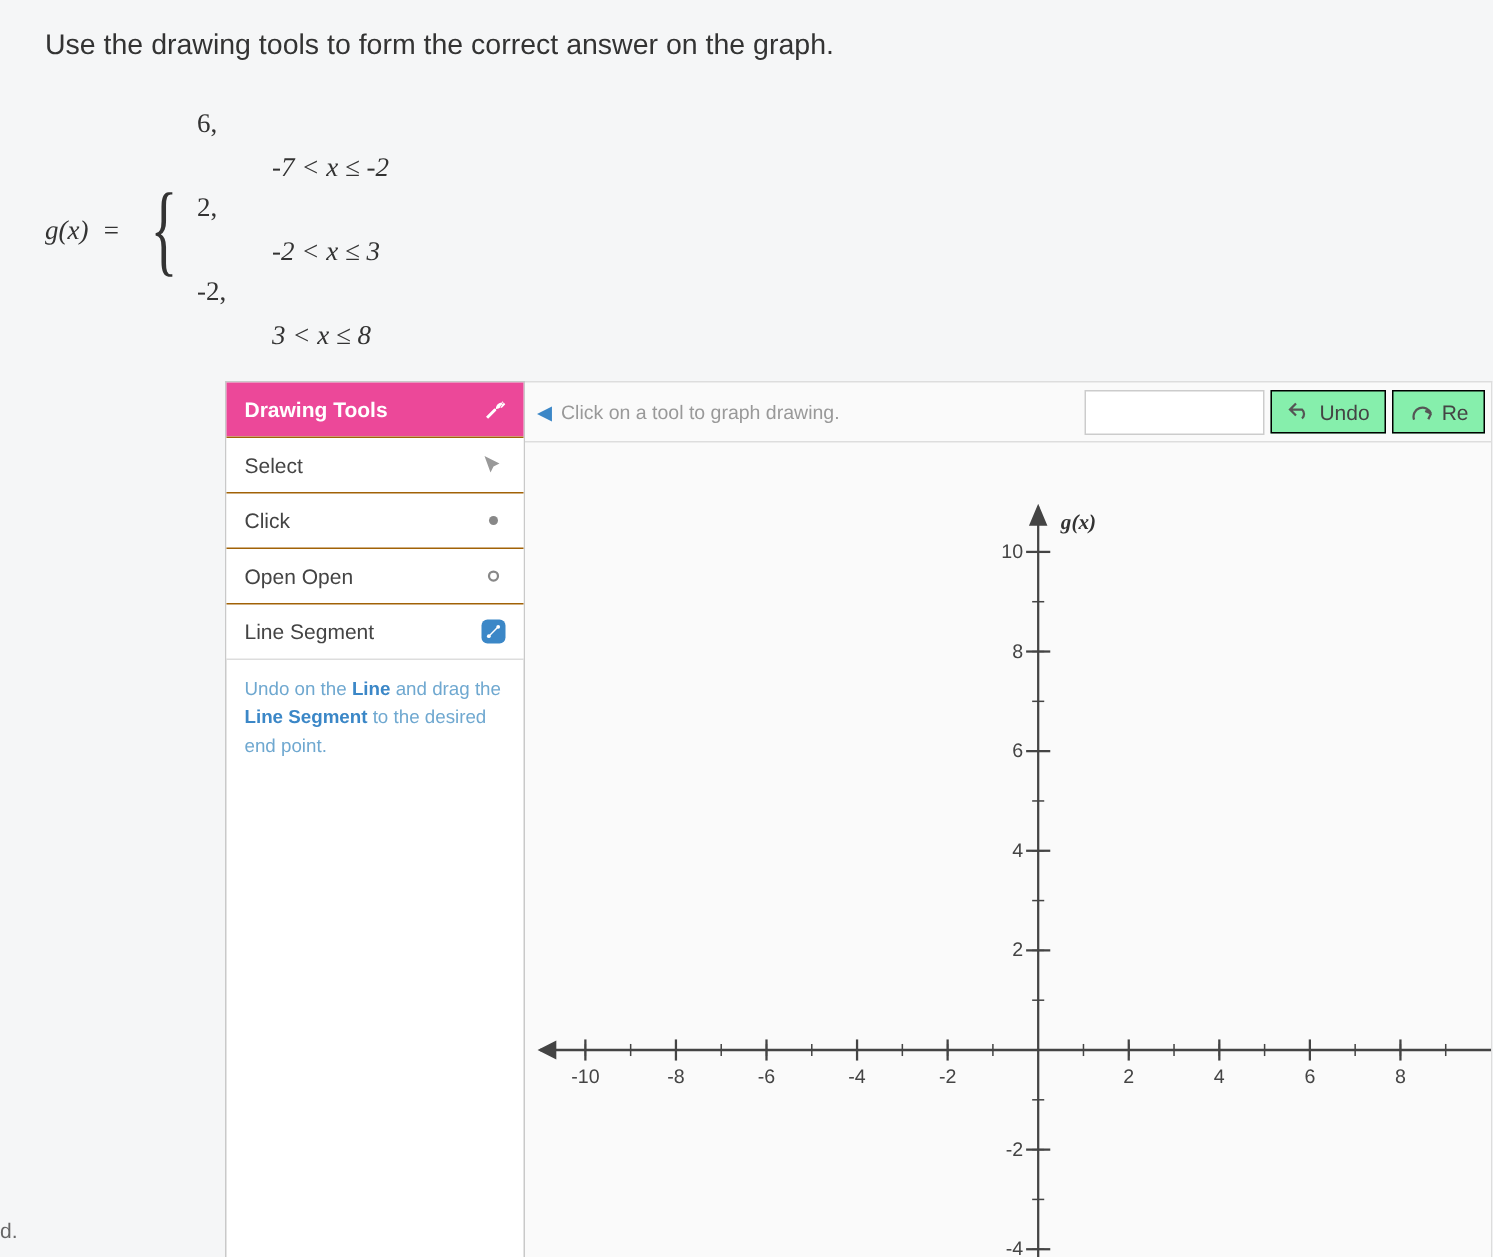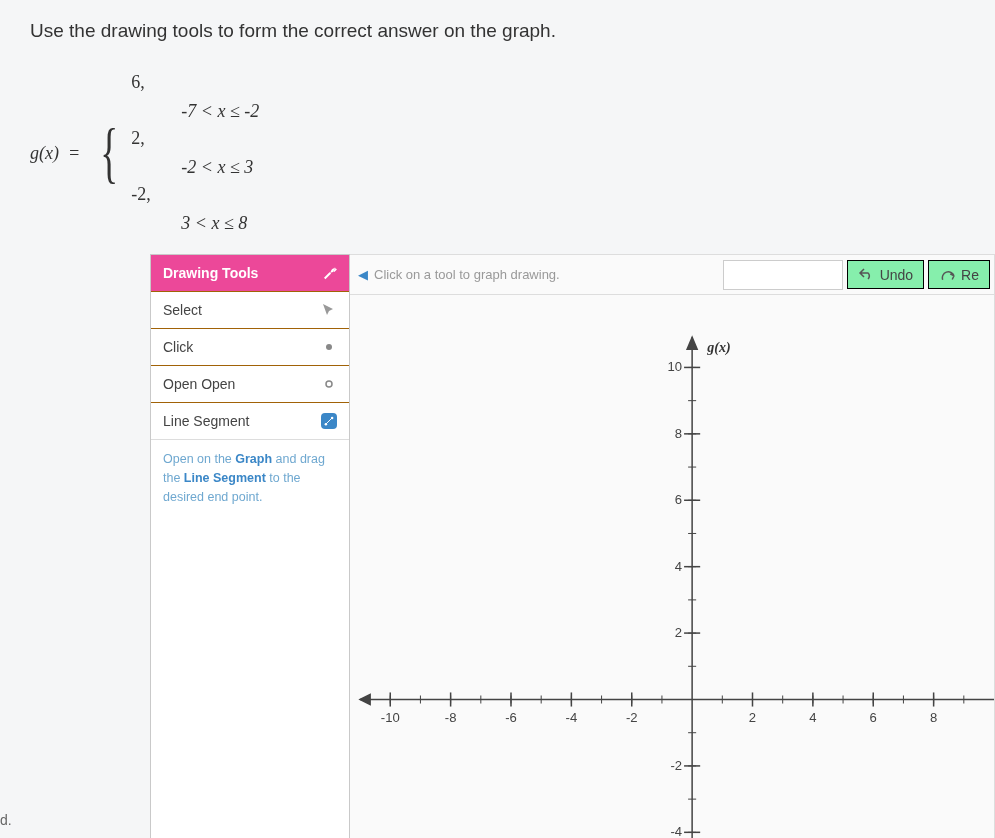--- a/index.html
+++ b/index.html
@@ -214,21 +214,21 @@
       <span>Line Segment</span>
       <span class="icon seg-icon-box">
         <svg viewBox="0 0 16 16" width="16" height="16">
             <line x1="3" y1="13" x2="13" y2="3" stroke="#fff" stroke-width="1.5"></line>
             <circle cx="3" cy="13" r="2" fill="#fff"></circle>
             <circle cx="13" cy="3" r="2" fill="#fff"></circle>
           </svg>
       </span>
     </div>
     <div class="tool-hint">
-      <span>Open on the </span><span class="hl">Graph</span><span> and drag the </span><span class="hl">Line Segment</span><span> to the desired end point.</span>
+      <span>Undo on the </span><span class="hl">Line</span><span> and drag the </span><span class="hl">Line Segment</span><span> to the desired end point.</span>
     </div>
   </div>
 
   <div class="graph-area">
     <div class="top-bar">
       <div class="hint-text">
         <span class="tri">◀</span>
         <span>Click on a tool to graph drawing.</span>
       </div>
       <div class="undo-area">

